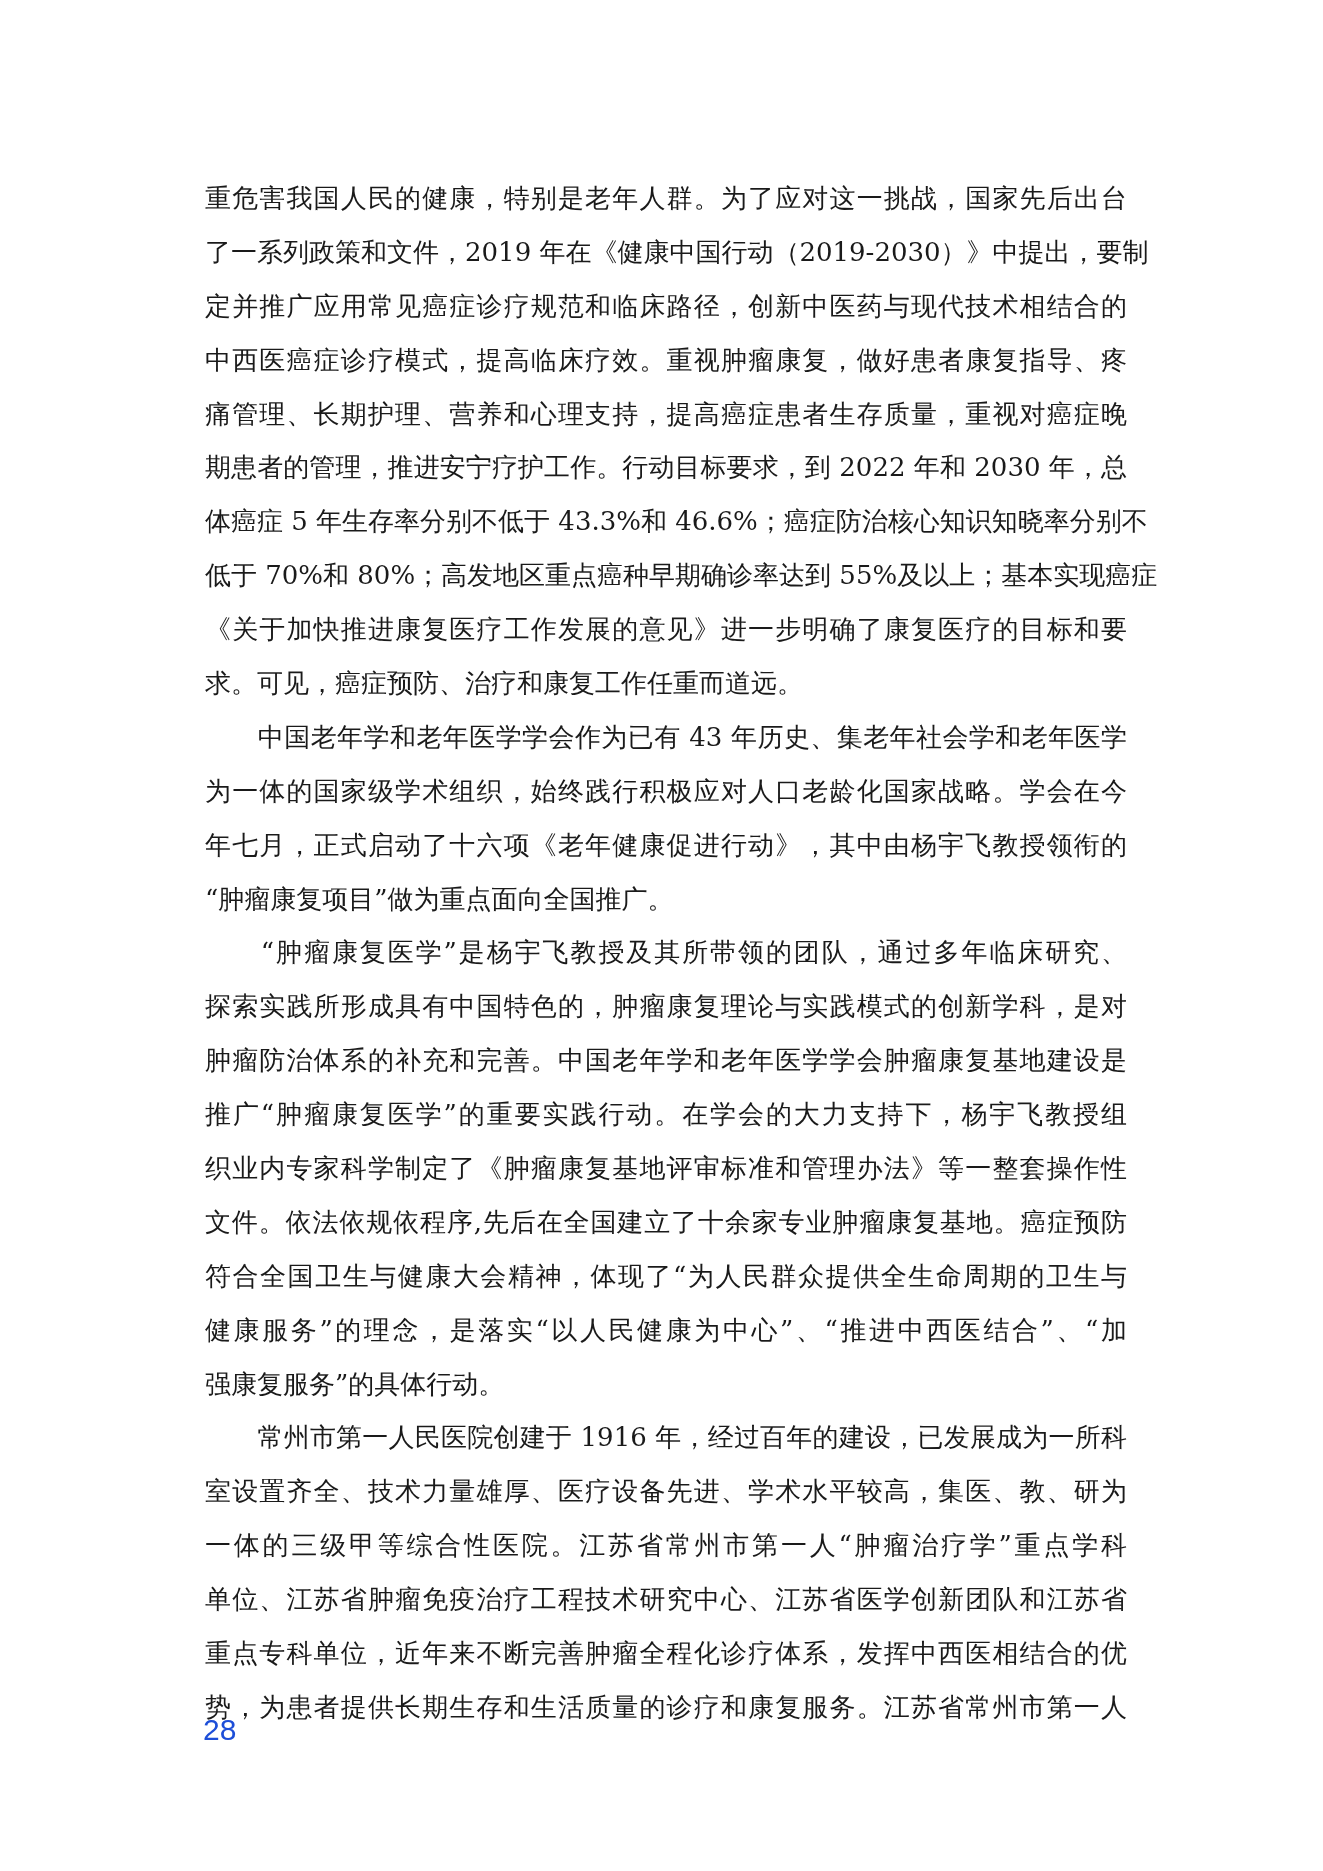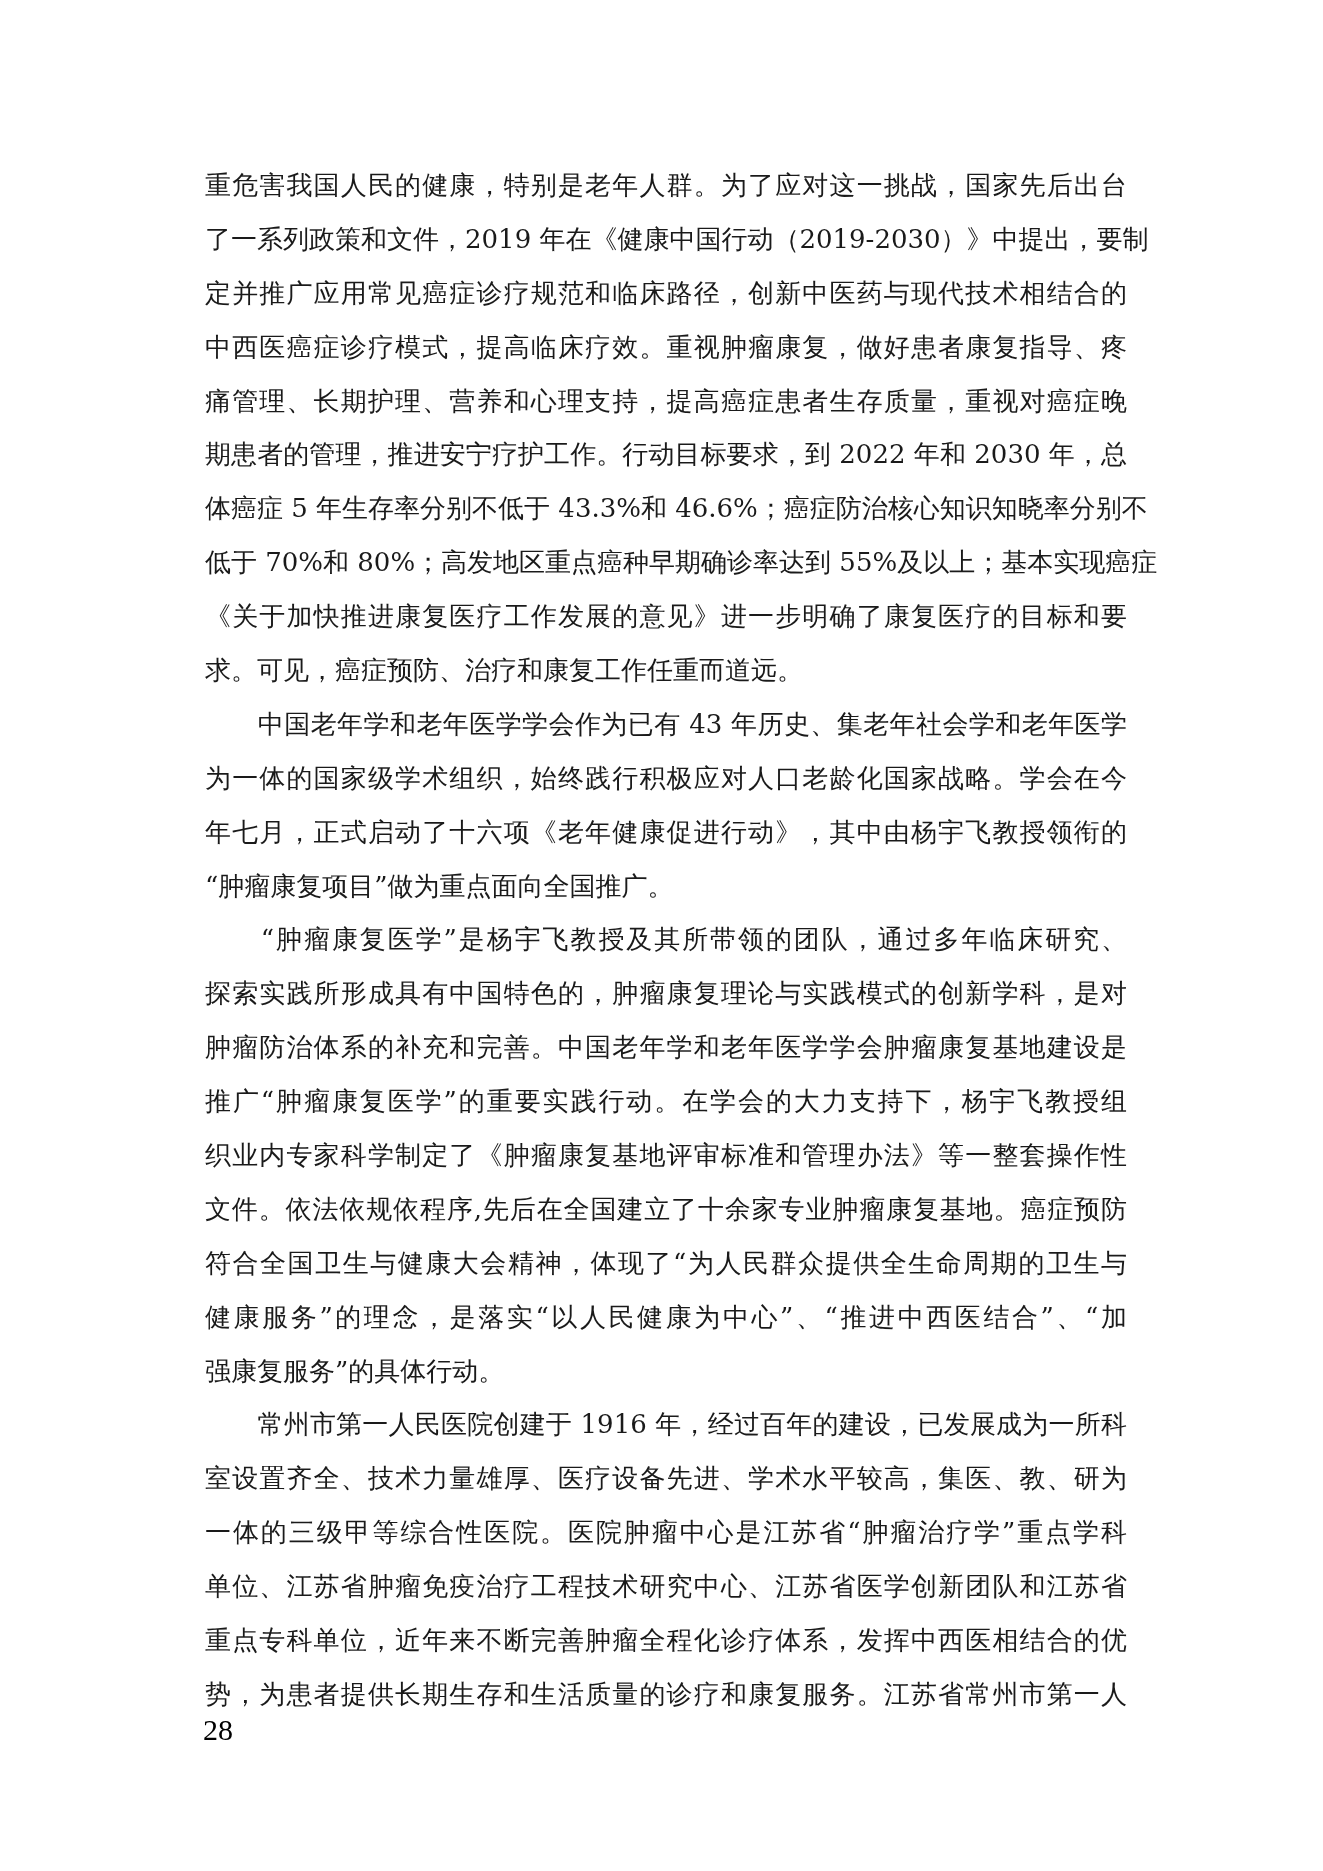--- a/index.html
+++ b/index.html
@@ -1,33 +1,33 @@
 <!DOCTYPE html>
 <html><head>
 <meta charset="utf-8">
 <style>
   html, body { margin:0; padding:0; background:#ffffff; }
   body { width:1323px; height:1871px; position:relative; overflow:hidden; }
   .page { position:absolute; left:0; top:0; width:1323px; height:1871px; background:#fff; }
-  .text-block { position:absolute; left:205px; top:159px; width:922px; }
+  .text-block { position:absolute; left:205px; top:172px; width:922px; }
   .line {
     font-family: "DejaVu Serif", "Liberation Serif", serif;
     font-size: 26px;
     line-height: 53.9px;
     height: 53.9px;
     color: #1a1a1a;
     white-space: nowrap;
     text-align: justify;
     text-align-last: justify;
     letter-spacing: 0px;
   }
   .line.last { text-align-last: left; }
   .page-number {
     position:absolute; left:203px; top:1713px;
-    font-family: Liberation Serif, serif; font-size:30px; color:#000000;
+    font-family: Liberation Sans, sans-serif; font-size:30px; color:#1d4ed8;
   }
 </style>
 </head>
 <body>
 
 <div class="page">
   <div class="text-block" id="text-block">
       <div class="line">重危害我国人民的健康，特别是老年人群。为了应对这一挑战，国家先后出台</div>
       <div class="line">了一系列政策和文件，2019 年在《健康中国行动（2019-2030）》中提出，要制</div>
       <div class="line">定并推广应用常见癌症诊疗规范和临床路径，创新中医药与现代技术相结合的</div>
@@ -46,19 +46,19 @@
       <div class="line">探索实践所形成具有中国特色的，肿瘤康复理论与实践模式的创新学科，是对</div>
       <div class="line">肿瘤防治体系的补充和完善。中国老年学和老年医学学会肿瘤康复基地建设是</div>
       <div class="line">推广“肿瘤康复医学”的重要实践行动。在学会的大力支持下，杨宇飞教授组</div>
       <div class="line">织业内专家科学制定了《肿瘤康复基地评审标准和管理办法》等一整套操作性</div>
       <div class="line">文件。依法依规依程序,先后在全国建立了十余家专业肿瘤康复基地。癌症预防</div>
       <div class="line">符合全国卫生与健康大会精神，体现了“为人民群众提供全生命周期的卫生与</div>
       <div class="line">健康服务”的理念，是落实“以人民健康为中心”、“推进中西医结合”、“加</div>
       <div class="line last">强康复服务”的具体行动。</div>
       <div class="line">　　常州市第一人民医院创建于 1916 年，经过百年的建设，已发展成为一所科</div>
       <div class="line">室设置齐全、技术力量雄厚、医疗设备先进、学术水平较高，集医、教、研为</div>
-      <div class="line">一体的三级甲等综合性医院。医院肿瘤中心是江苏省“肿瘤治疗学”重点学科</div>
+      <div class="line">一体的三级甲等综合性医院。江苏省常州市第一人“肿瘤治疗学”重点学科</div>
       <div class="line">单位、江苏省肿瘤免疫治疗工程技术研究中心、江苏省医学创新团队和江苏省</div>
       <div class="line">重点专科单位，近年来不断完善肿瘤全程化诊疗体系，发挥中西医相结合的优</div>
       <div class="line">势，为患者提供长期生存和生活质量的诊疗和康复服务。江苏省常州市第一人</div>
     </div>
   <div class="page-number">28</div>
 </div>
 
 </body></html>

